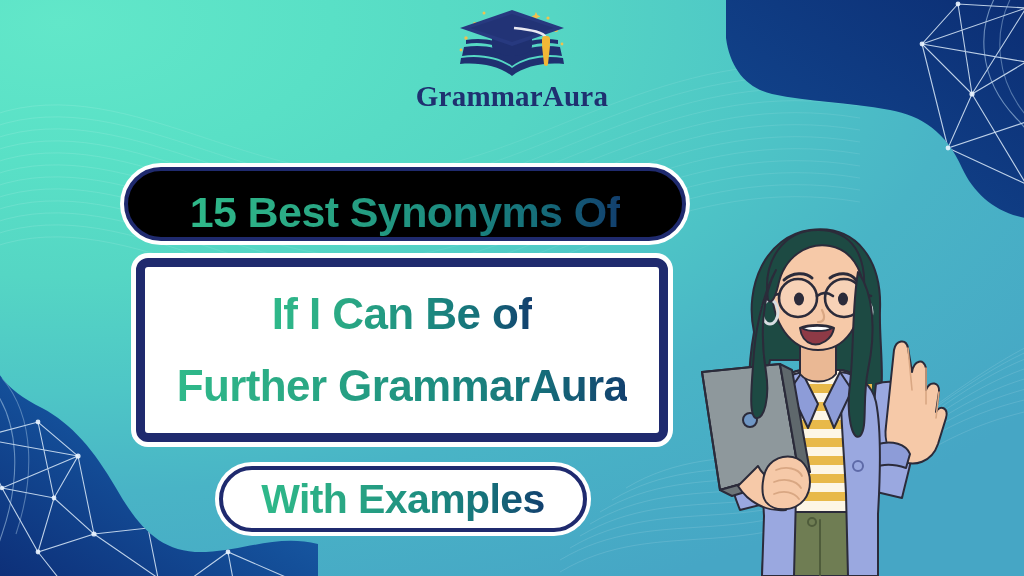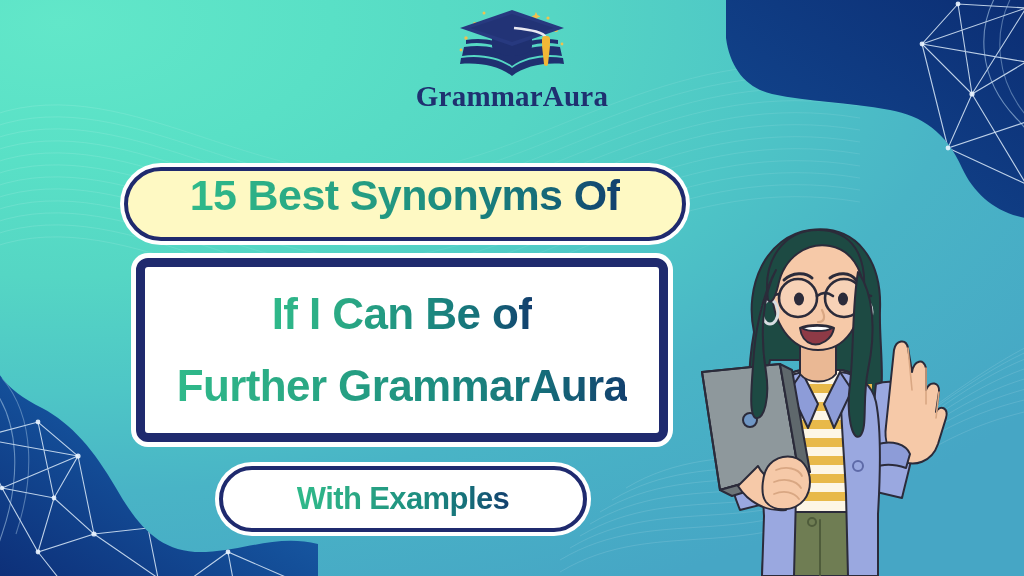--- a/index.html
+++ b/index.html
@@ -57,25 +57,25 @@
     font-weight:800;
     letter-spacing:-0.6px;
     white-space:nowrap;
   }
 
   
   #pill-top {
     position:absolute;
     left:124px; top:167px;
     width:562px; height:74px;
-    background:#fef9c3;
+    background:#000000;
     border:4px solid #1f2a6e;
     border-radius:40px;
     box-shadow:0 0 0 4px #ffffff;
-    display:flex; align-items:flex-start; justify-content:center;
+    display:flex; align-items:flex-end; justify-content:center;
   }
   #pill-top .grad-text { font-size:43px; }
 
   
   #main-box {
     position:absolute;
     left:136px; top:258px;
     width:532px; height:184px;
     background:#ffffff;
     border:9px solid #1f2a6e;
@@ -91,21 +91,21 @@
   #pill-bottom {
     position:absolute;
     left:219px; top:466px;
     width:368px; height:66px;
     background:#ffffff;
     border:4px solid #1f2a6e;
     border-radius:36px;
     box-shadow:0 0 0 4px #ffffff;
     display:flex; align-items:center; justify-content:center;
   }
-  #pill-bottom .grad-text { font-size:31px; }
+  #pill-bottom .grad-text { font-size:41px; }
 
   
   #person {
     position:absolute;
     right:62px; bottom:0;
     width:300px; height:362px;
   }
 </style>
 </head>
 <body>

